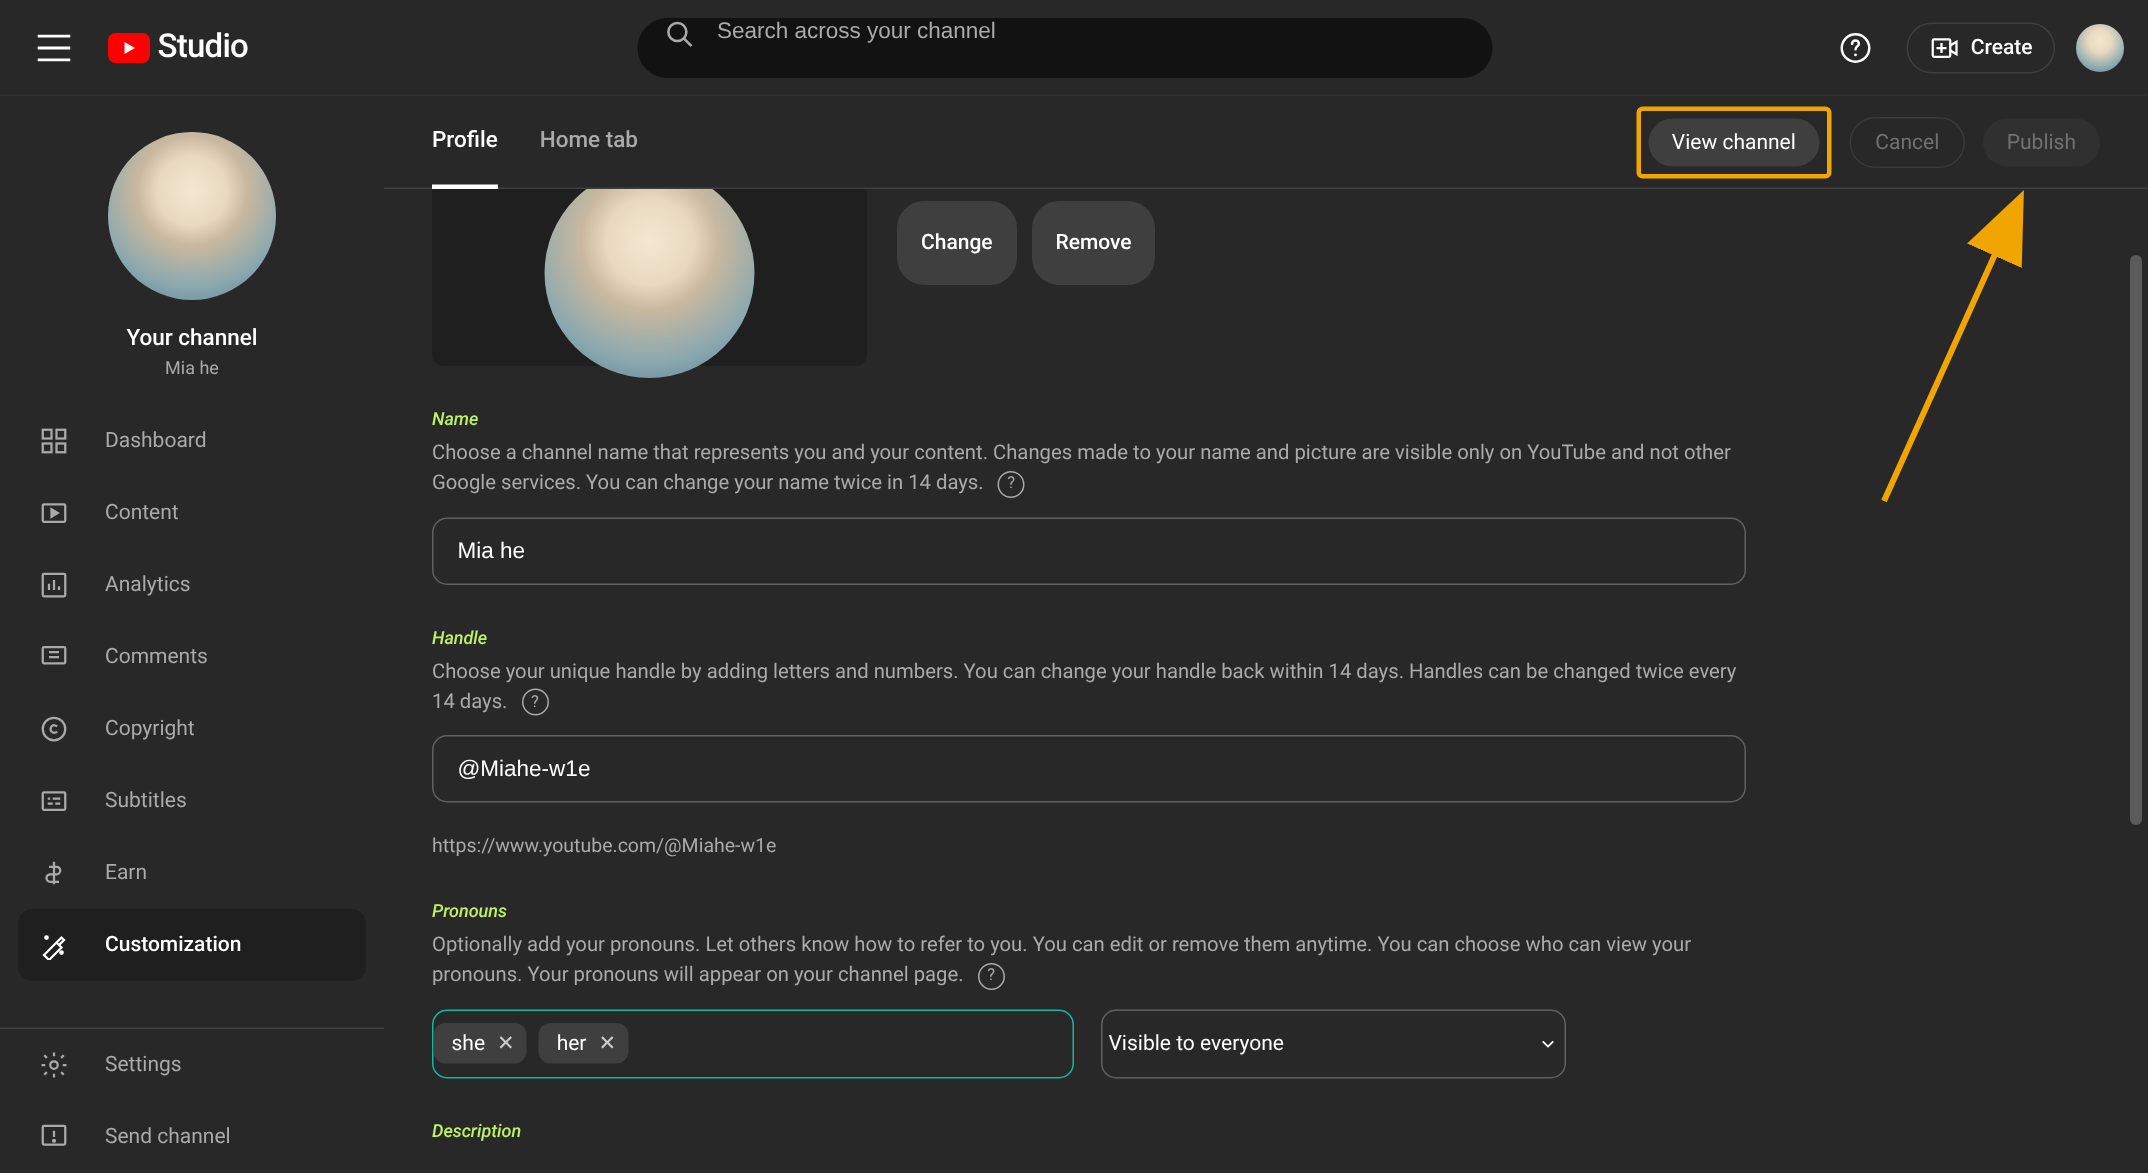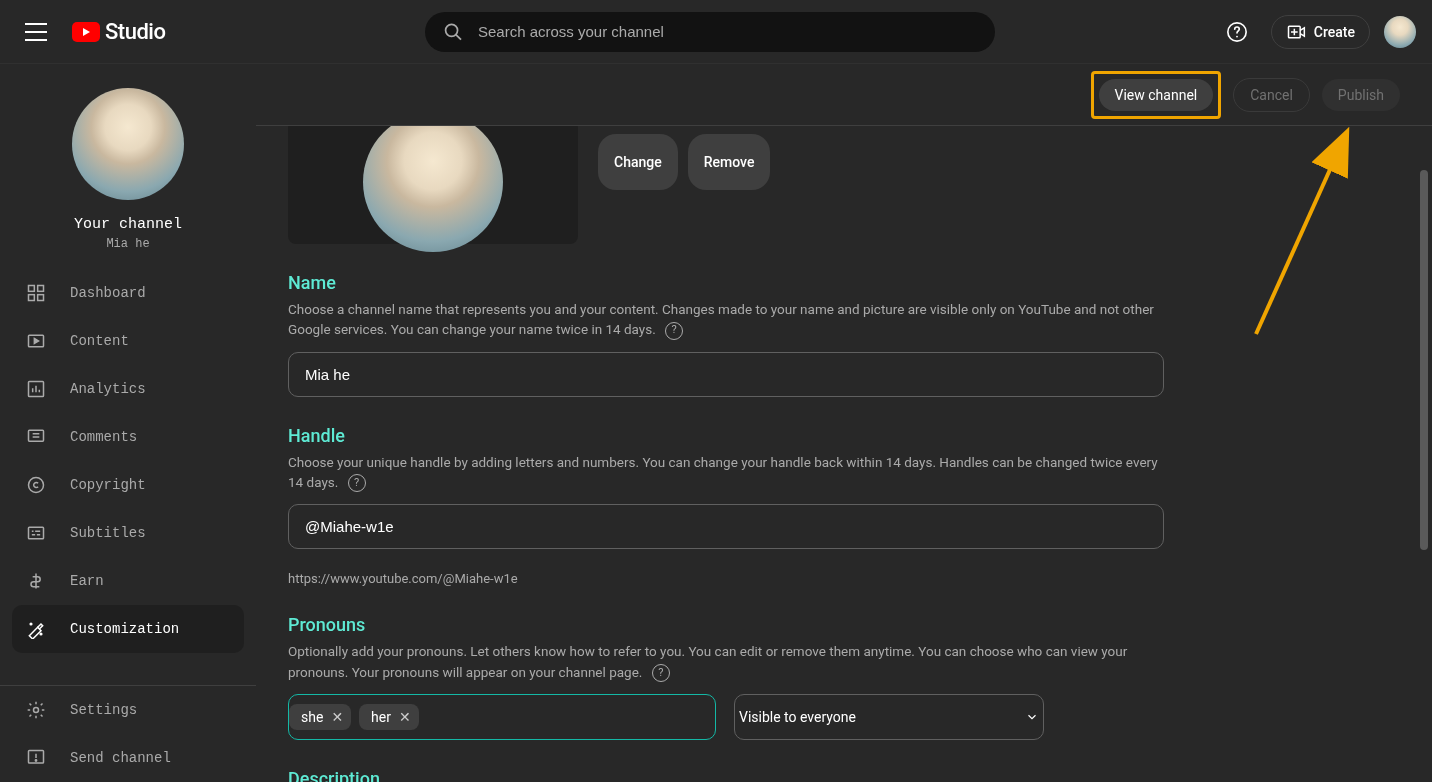--- a/index.html
+++ b/index.html
@@ -32,21 +32,21 @@
     display:flex; align-items:center; justify-content:center;
   }
   .logo-text { font-weight: 500; font-size: 22px; letter-spacing: -0.5px; margin-left:3px;}
   .search-wrap {
     flex: 0 0 570px;
     margin-left: 260px;
     height: 40px;
     background: #121212;
     border-radius: 22px;
     display: flex;
-    align-items: center;
+    align-items: flex-start;
     padding: 0 18px;
     gap: 14px;
   }
   .search-wrap input {
     background: transparent; border: none; outline: none;
     color: #fff; font-size: 15px; width: 100%;
   }
   .search-wrap input::placeholder { color: #aaa; }
   .header-right { margin-left: auto; display:flex; align-items:center; gap: 14px; }
   .icon-btn { width: 40px; height: 40px; display:flex; align-items:center; justify-content:center; border-radius:50%; cursor:pointer; }
@@ -65,21 +65,20 @@
   .body { display: flex; flex: 1; min-height: 0; }
 
   
   .sidebar {
     width: 256px;
     background: #282828;
     display: flex;
     flex-direction: column;
     flex-shrink: 0;
     position:relative;
-    font-family:Liberation Mono, monospace;
   }
   .sidebar-scroll {
     overflow-y: auto;
     flex: 1;
   }
   .channel-block {
     display:flex; flex-direction:column; align-items:center;
     padding: 24px 0 18px;
   }
   .avatar-lg {
@@ -181,21 +180,21 @@
     font-size:11px; color:#aaa; margin-left:6px; vertical-align: middle;
     cursor:pointer;
   }
   .btn-row { display:flex; gap:10px; margin-top:14px;}
   .chip-btn {
     background:#3f3f3f; color:#fff; border-radius:18px;
     padding: 20px 16px; font-size:14px; cursor:pointer; font-weight:500;
   }
 
   .section { margin-top: 28px; }
-  .section-title { font-weight:500; font-size:18px; color:#5eead4; }
+  .section-title { font-weight:500; font-size:12px; color:#bef264;font-style:italic; }
   .section-desc { color:#aaa; font-size:13.5px; margin-top:6px; line-height:1.5; max-width: 870px;}
   .text-input {
     width: 876px; margin-top:12px;
     border:1px solid #606060; border-radius:10px;
     background: transparent; color:#fff;
     padding: 13px 16px; font-size:15px; outline:none;
   }
   .sub-url { color:#aaa; font-size:13px; margin-top:22px; }
 
   .pronoun-row { display:flex; gap:18px; margin-top:12px;}
@@ -372,20 +371,24 @@
               <circle cx="12" cy="15" r="0.8" fill="#aaa"></circle>
             </svg>
           </span>
         <span class="nav-label">Send channel</span>
       </div>
     </div>
   </div>
 
   <div class="main">
     <div class="tabrow">
+      <div class="tabs">
+        <div class="tab active">Profile</div>
+        <div class="tab">Home tab</div>
+      </div>
       <div class="actions">
         <div class="btn-view-wrap">
           <div class="btn btn-view">View channel</div>
         </div>
         <div class="btn btn-ghost">Cancel</div>
         <div class="btn btn-ghost2">Publish</div>
       </div>
     </div>
 
     <svg class="annot-arrow" style="left:720px; top:40px;" width="400" height="260" viewBox="0 0 400 260">

